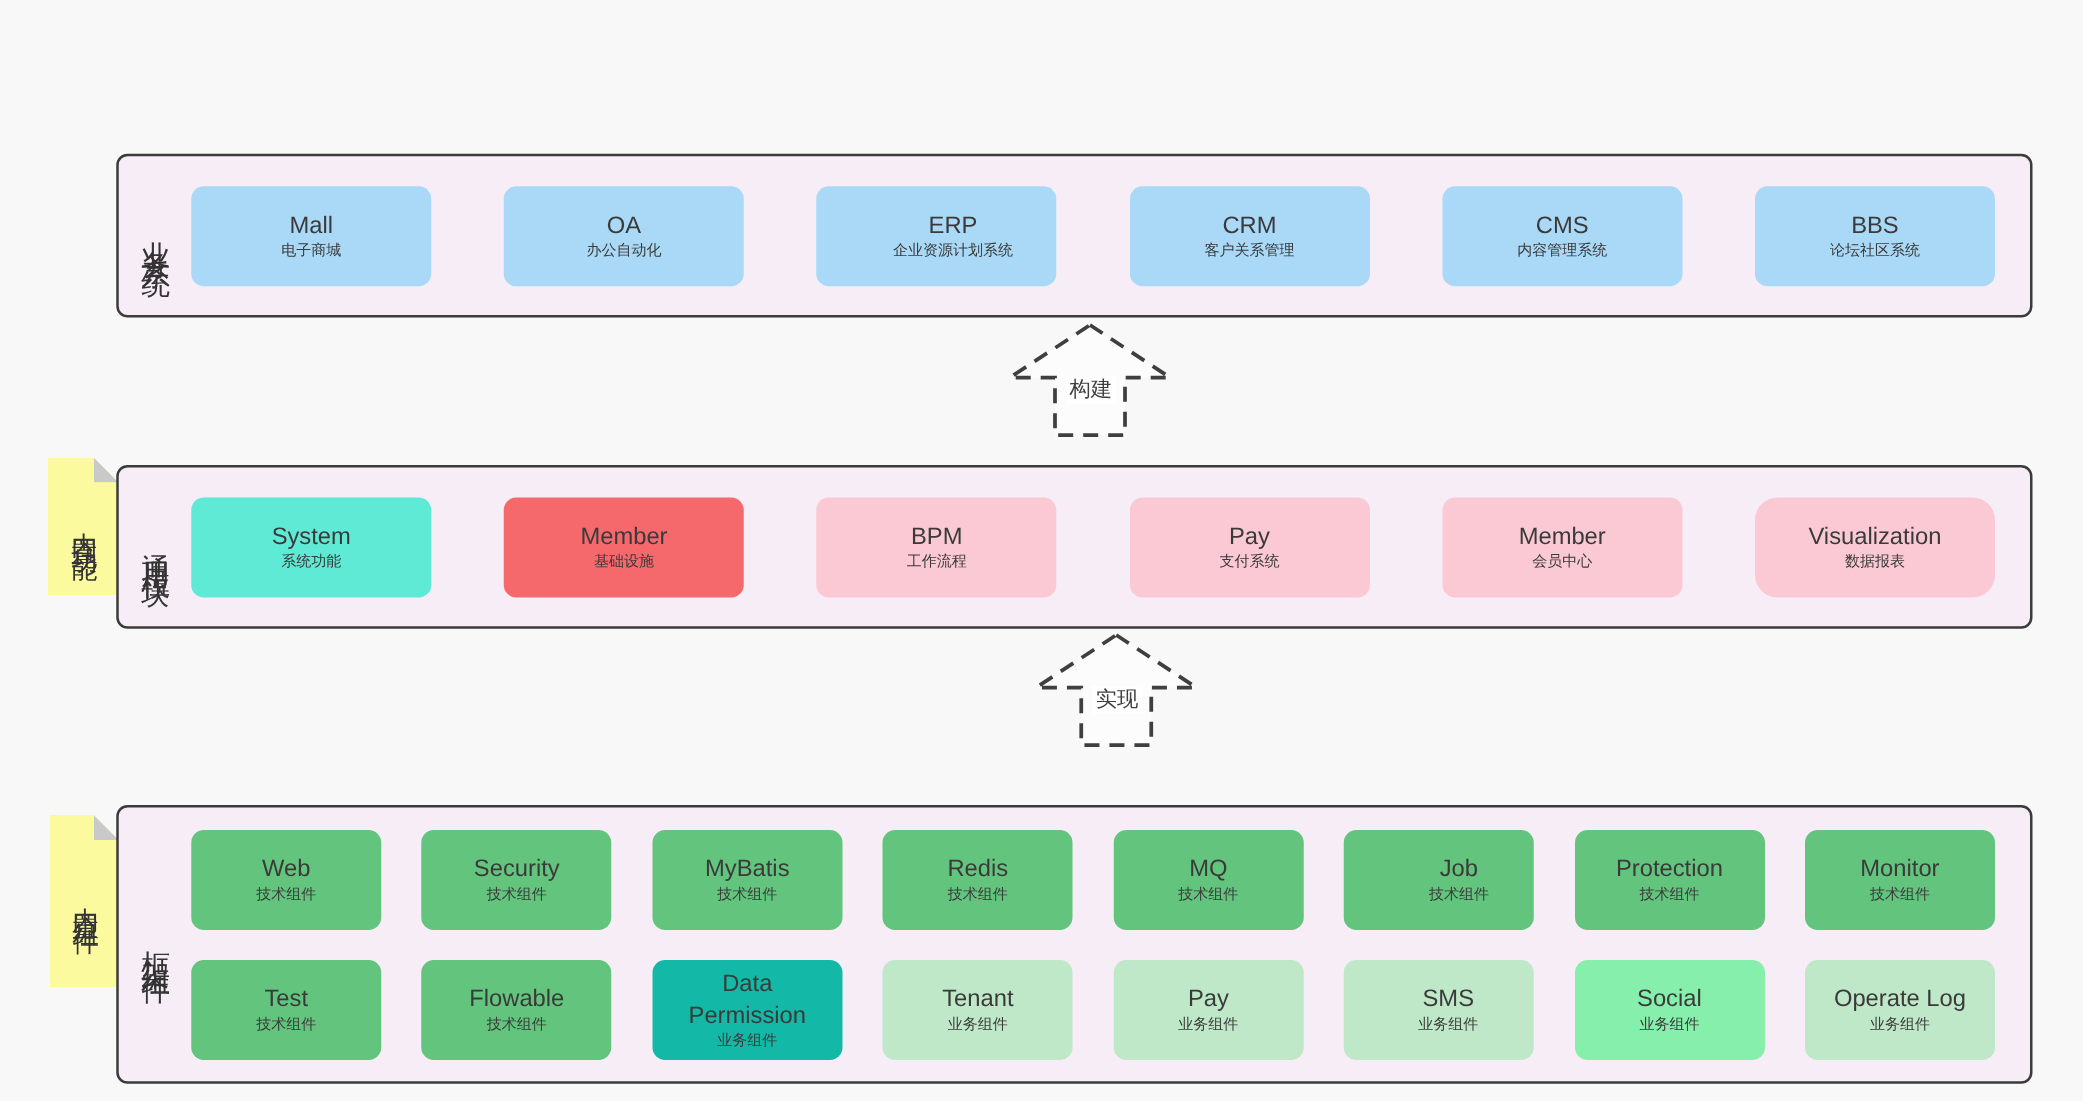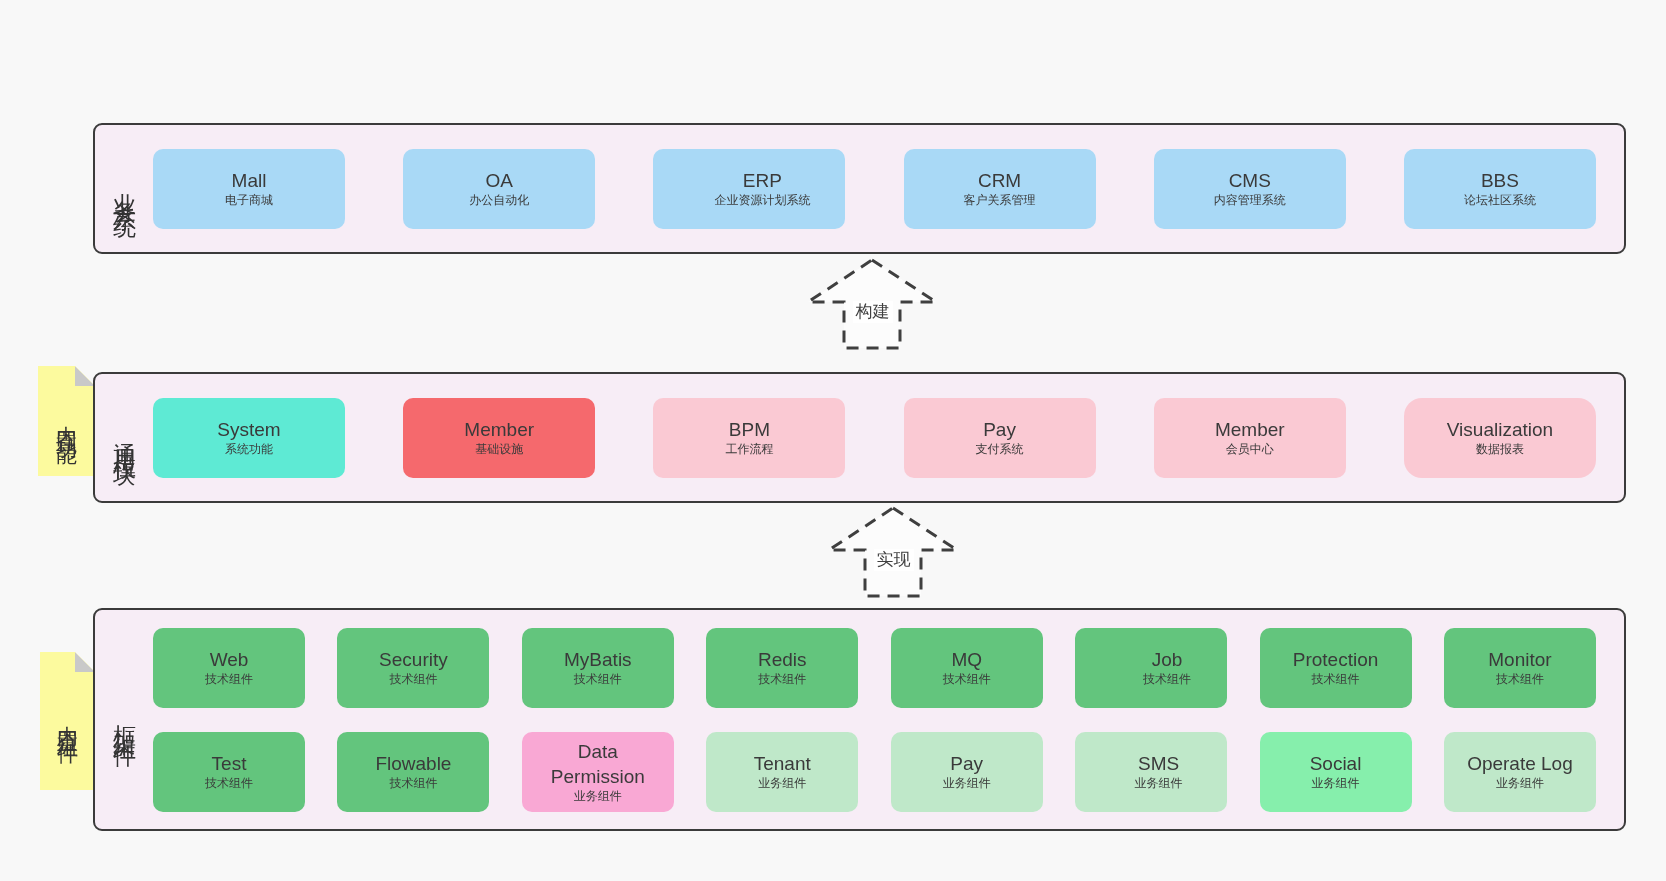--- a/index.html
+++ b/index.html
@@ -10,21 +10,21 @@
     color:#3a3a3a;
   }
   .panel{
     position:absolute;left:93px;width:1533px;box-sizing:border-box;
     background:var(--panel-bg,#f7edf6);
     border:2px solid var(--panel-border,#3b3b3b);
     border-radius:9px;
   }
   #panel-0{top:123px;height:131px;}
   #panel-1{top:372px;height:131px;}
-  #panel-2{top:608px;height:223px;}
+  #panel-2{top:644px;height:223px;}
   .v-label{
     position:absolute;left:15px;top:50%;transform:translateY(-50%);
     writing-mode:vertical-rl;text-orientation:upright;
     font-size:23px;letter-spacing:7px;color:#333;white-space:nowrap;
   }
   .rows{
     position:absolute;left:58px;right:28px;top:0;bottom:0;
     display:flex;flex-direction:column;justify-content:center;gap:24px;
   }
   .row{display:flex;justify-content:space-between;align-items:center;}
@@ -192,21 +192,21 @@
       </div>
       <div class="row cols-8">
         <div class="box" style="background: rgb(99, 197, 125);">
           <div class="box-name">Test</div>
           <div class="box-desc">技术组件</div>
         </div>
         <div class="box" style="background: rgb(99, 197, 125);">
           <div class="box-name">Flowable</div>
           <div class="box-desc">技术组件</div>
         </div>
-        <div class="box" style="background: #f9a8d4;">
+        <div class="box" style="background: #14b8a6;">
           <div class="box-name">Data Permission</div>
           <div class="box-desc">业务组件</div>
         </div>
         <div class="box" style="background: rgb(191, 232, 201);">
           <div class="box-name">Tenant</div>
           <div class="box-desc">业务组件</div>
         </div>
         <div class="box" style="background: rgb(191, 232, 201);">
           <div class="box-name">Pay</div>
           <div class="box-desc">业务组件</div>

